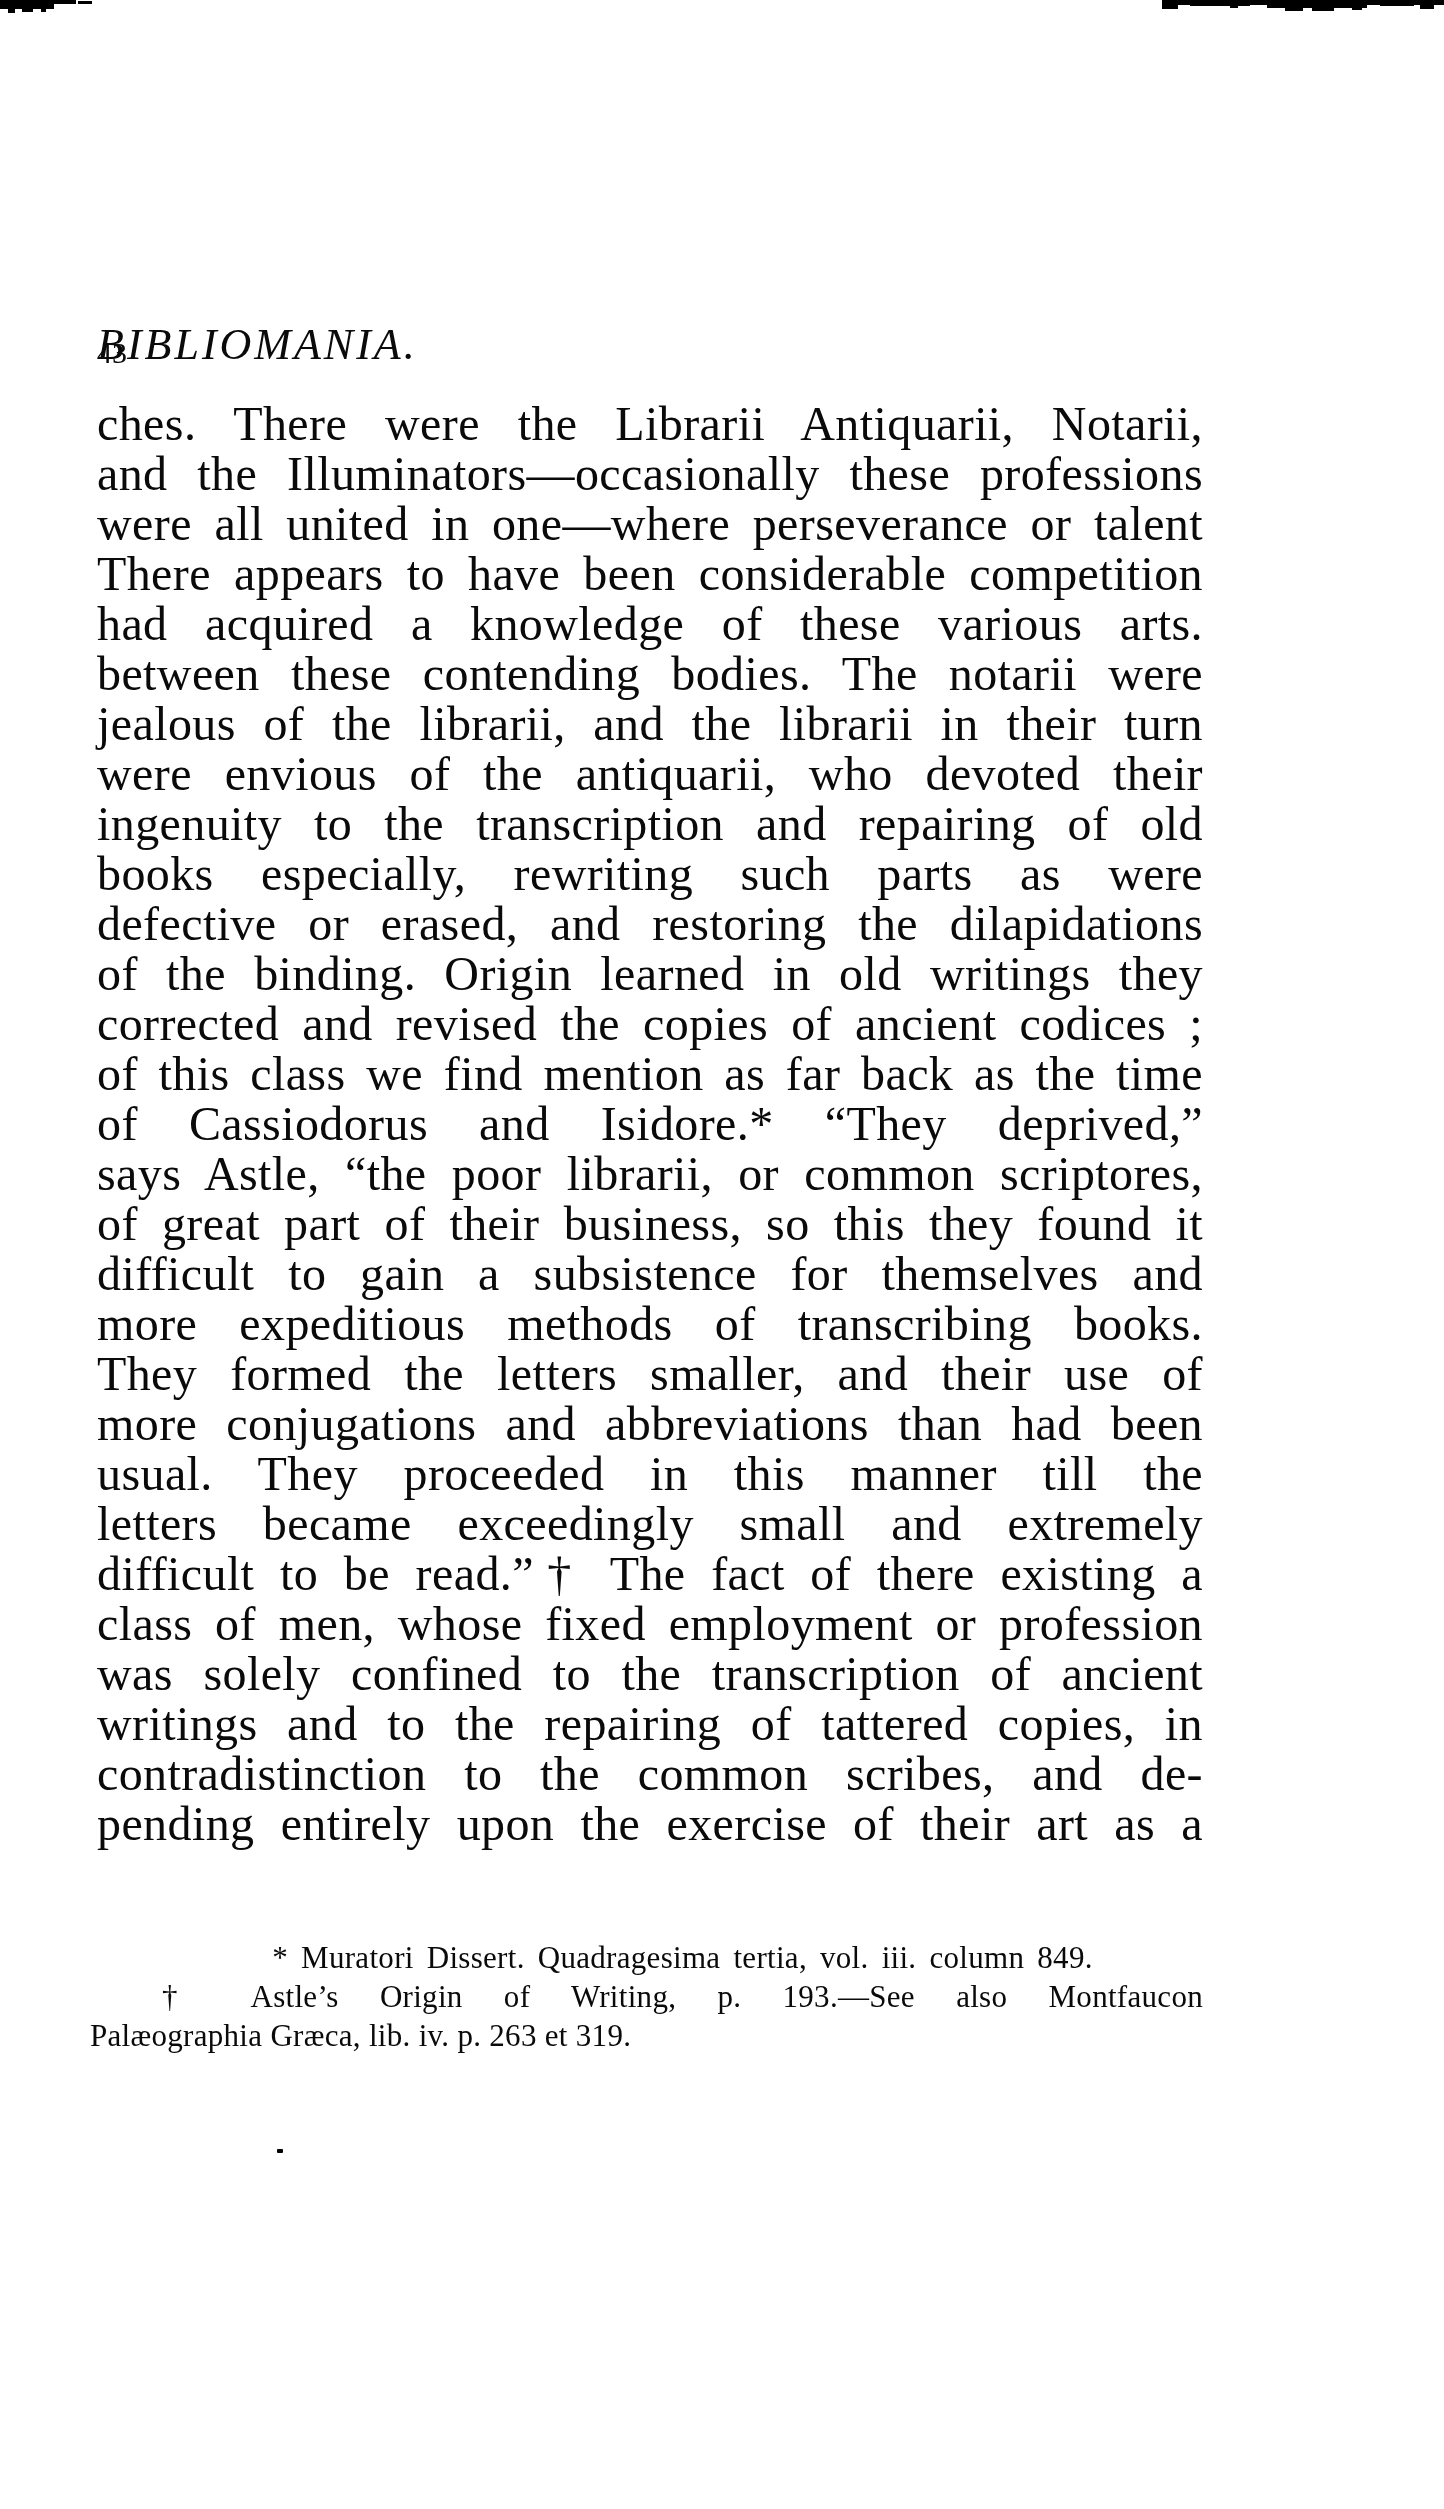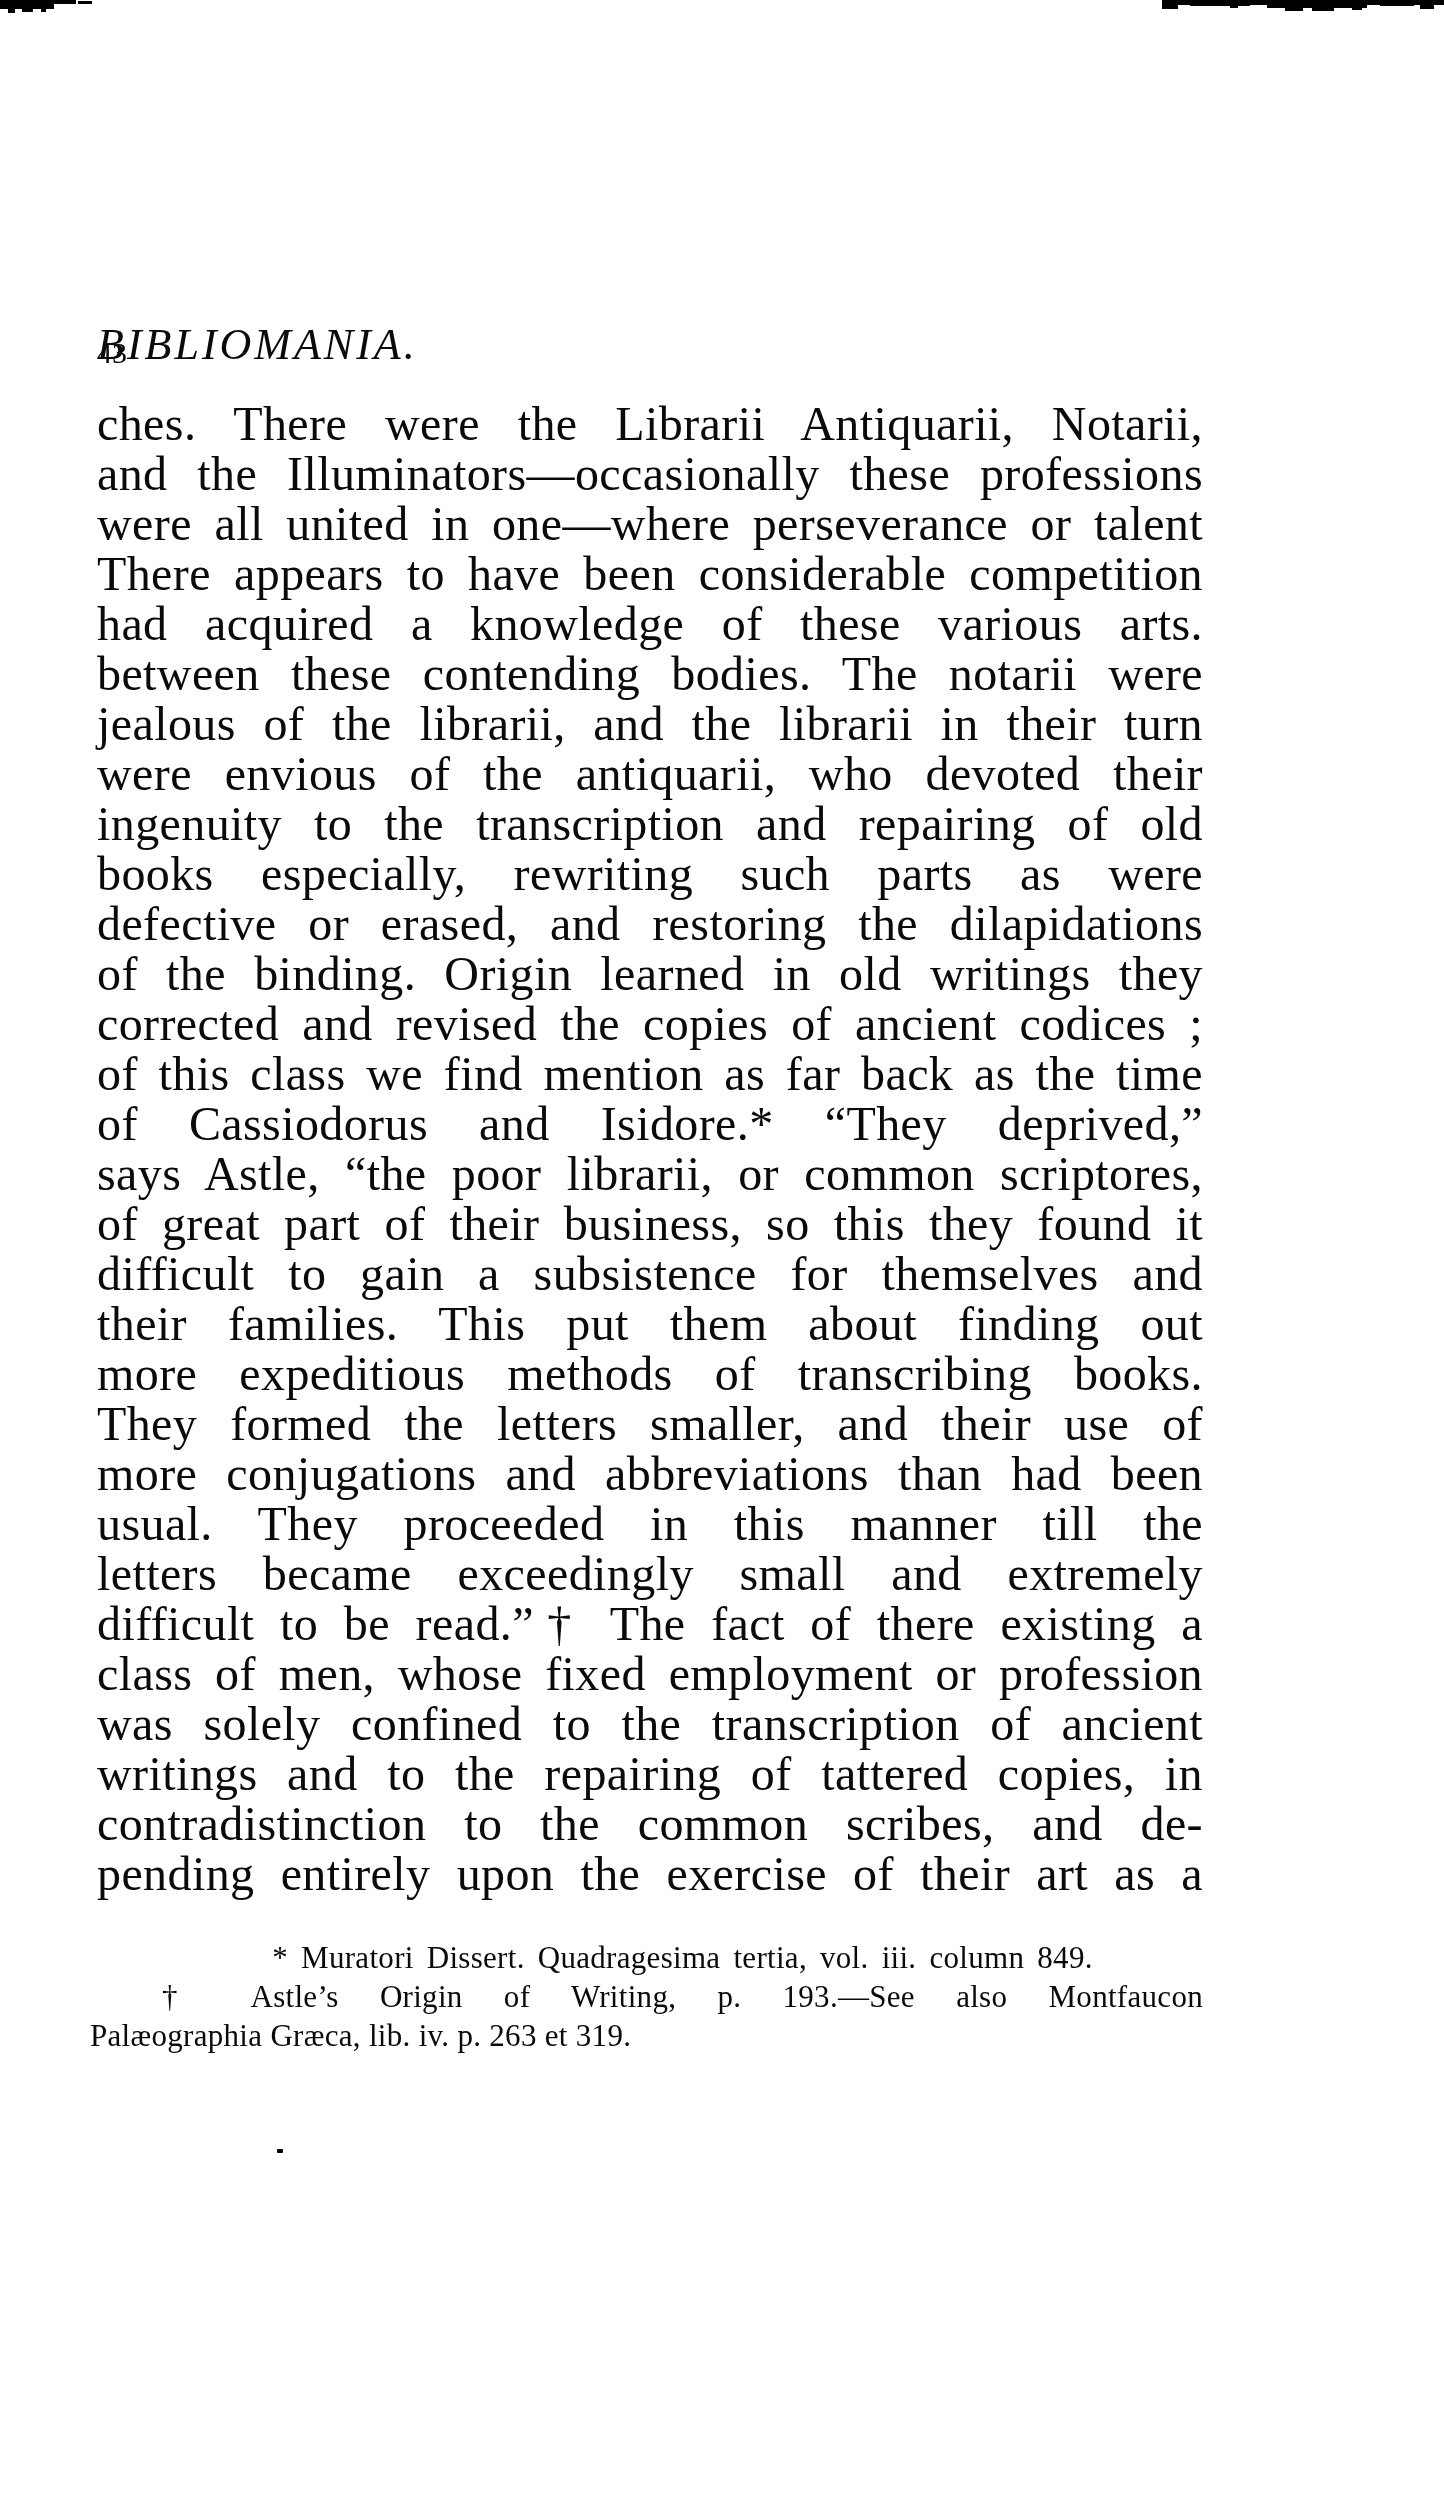--- a/index.html
+++ b/index.html
@@ -109,21 +109,20 @@
     <div class="body-line">ingenuity to the transcription and repairing of old</div>
     <div class="body-line">books especially, rewriting such parts as were</div>
     <div class="body-line">defective or erased, and restoring the dilapidations</div>
     <div class="body-line">of the binding. Origin learned in old writings they</div>
     <div class="body-line">corrected and revised the copies of ancient codices ;</div>
     <div class="body-line">of this class we find mention as far back as the time</div>
     <div class="body-line">of Cassiodorus and Isidore.* “They deprived,”</div>
     <div class="body-line">says Astle, “the poor librarii, or common scriptores,</div>
     <div class="body-line">of great part of their business, so this they found it</div>
     <div class="body-line">difficult to gain a subsistence for themselves and</div>
-    <div class="body-line">their families. This put them about finding out</div>
     <div class="body-line">more expeditious methods of transcribing books.</div>
     <div class="body-line">They formed the letters smaller, and their use of</div>
     <div class="body-line">more conjugations and abbreviations than had been</div>
     <div class="body-line">usual. They proceeded in this manner till the</div>
     <div class="body-line">letters became exceedingly small and extremely</div>
     <div class="body-line">difficult to be read.”† The fact of there existing a</div>
     <div class="body-line">class of men, whose fixed employment or profession</div>
     <div class="body-line">was solely confined to the transcription of ancient</div>
     <div class="body-line">writings and to the repairing of tattered copies, in</div>
     <div class="body-line">contradistinction to the common scribes, and de-</div>

